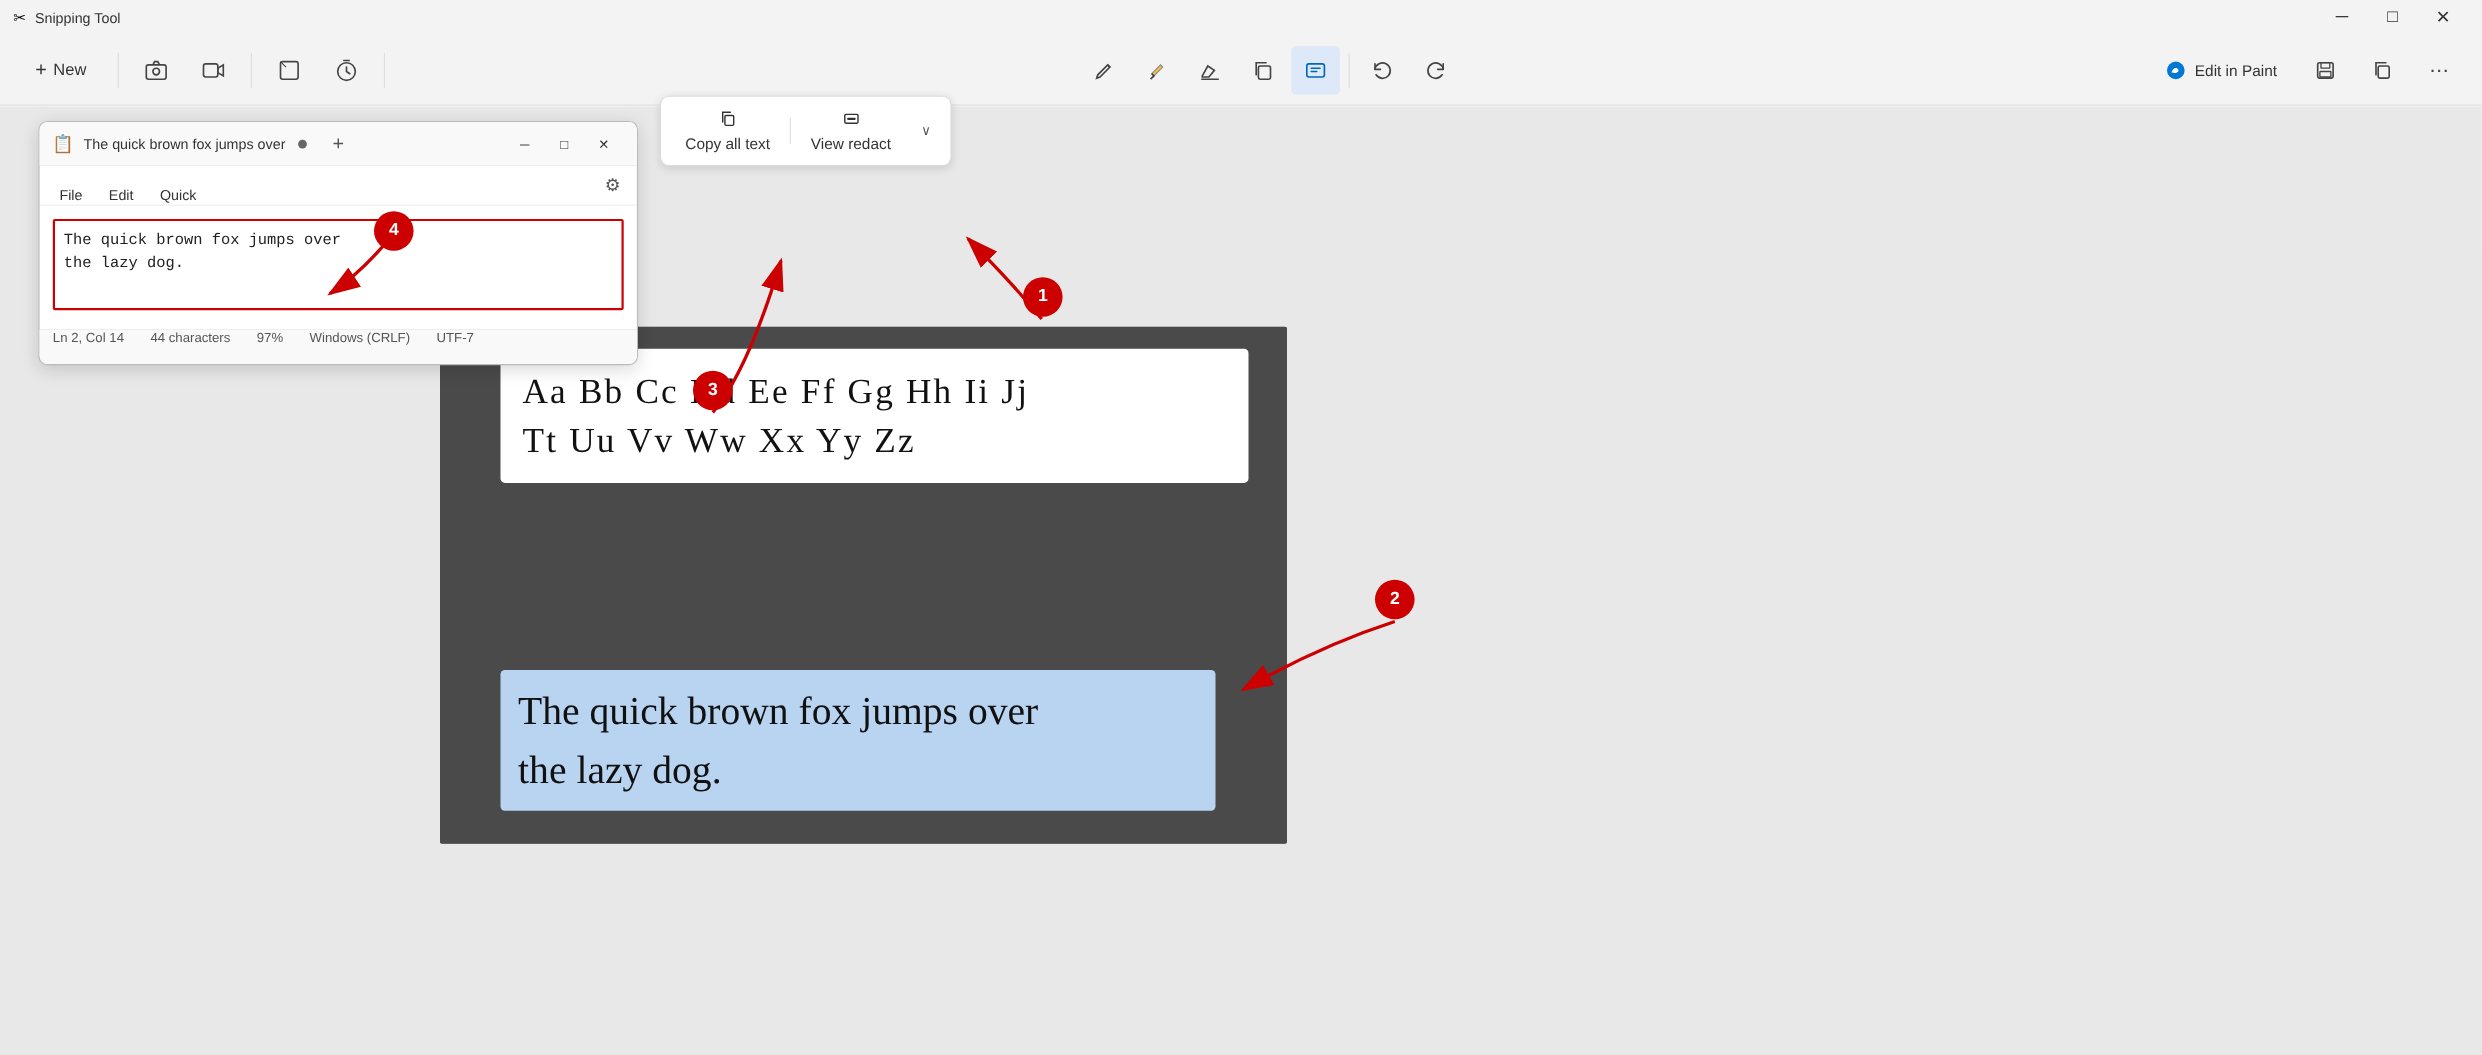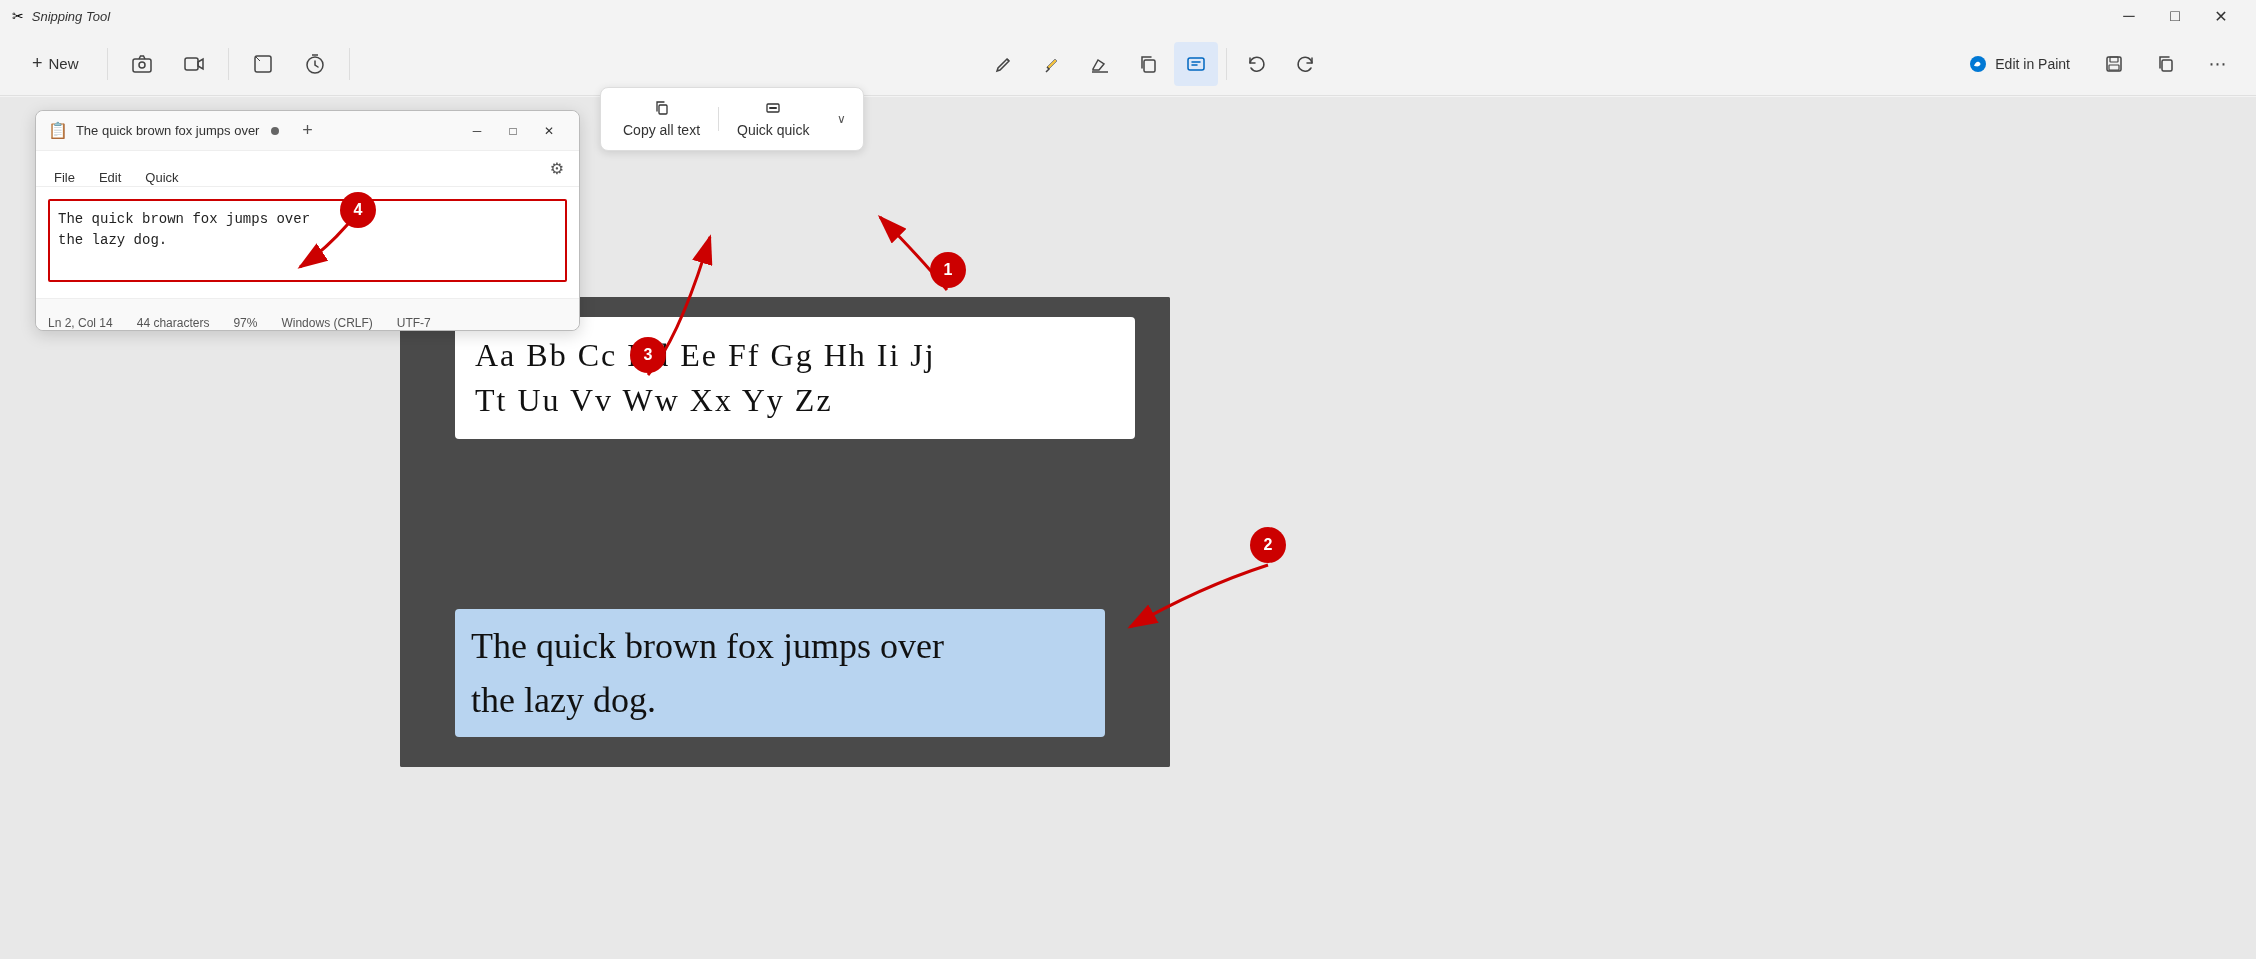--- a/index.html
+++ b/index.html
@@ -269,21 +269,21 @@
       outline: none;
       line-height: 1.5;
     }
 
     .notepad-statusbar {
       height: 32px;
       background: #f9f9f9;
       border-top: 1px solid #eee;
       border-radius: 0 0 8px 8px;
       display: flex;
-      align-items: flex-end;
+      align-items: flex-start;
       padding: 0 12px;
       gap: 24px;
       font-size: 12px;
       color: #555;
     }
     .status-item {
       display: flex;
       align-items: center;
     }
 
@@ -363,21 +363,21 @@
       pointer-events: none;
       z-index: 25;
       overflow: visible;
     }
   </style>
 </head>
 <body>
 
 <div class="title-bar">
   <span style="font-size:14px;">✂</span>
-  <span style="font-size:13px;color:#333;font-style:italic;">Snipping Tool</span>
+  <span style="font-size:13px;color:#333;">Snipping Tool</span>
   <div class="title-bar-controls">
     <button class="title-bar-btn">─</button>
     <button class="title-bar-btn">□</button>
     <button class="title-bar-btn close">✕</button>
   </div>
 </div>
 
 <div class="main-toolbar">
   <button class="new-btn">
     <span style="font-size:18px;">+</span>
@@ -495,21 +495,21 @@
           <path d="M3 11V2h7" stroke="#333" stroke-width="1.3" stroke-linecap="round"></path>
         </svg>
       <span>Copy all text</span>
     </button>
     <div class="action-divider"></div>
     <button class="action-btn">
       <svg width="16" height="16" viewBox="0 0 16 16" fill="none">
           <rect x="2" y="4" width="12" height="8" rx="1" stroke="#333" stroke-width="1.3"></rect>
           <path d="M5 8h6" stroke="#333" stroke-width="2" stroke-linecap="round"></path>
         </svg>
-      <span>Quick quick</span>
+      <span>View redact</span>
     </button>
     <button class="action-chevron">
       <span>∨</span>
     </button>
   </div>
 
   <div class="image-container">
 
     <div style="position:absolute;inset:0;background:#4a4a4a;"></div>
 

